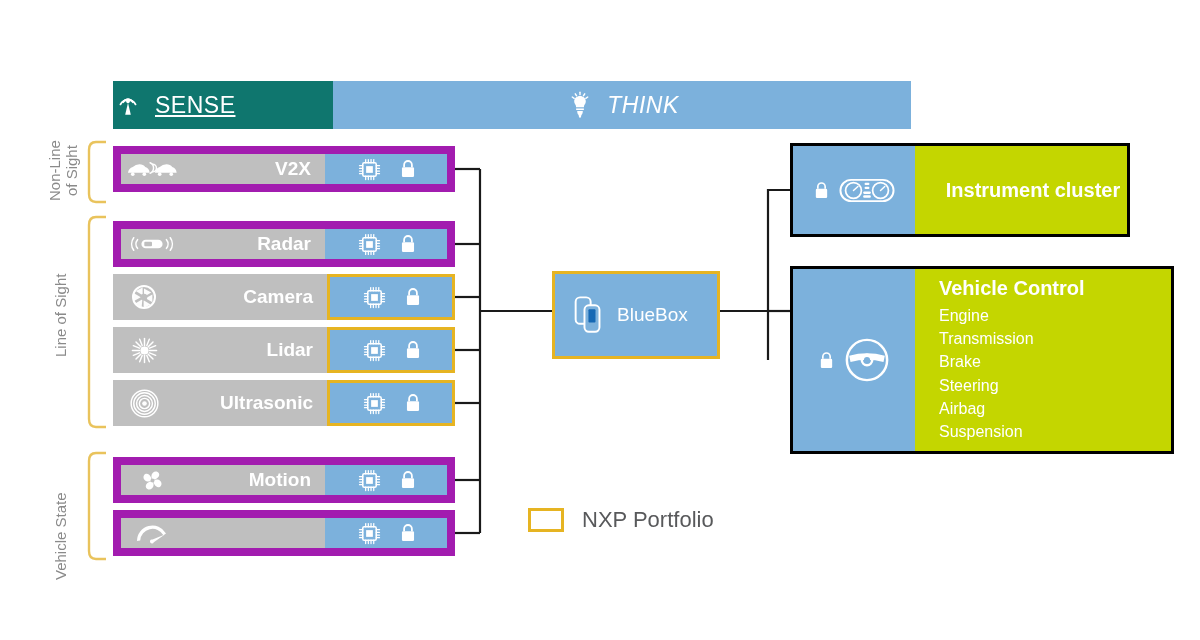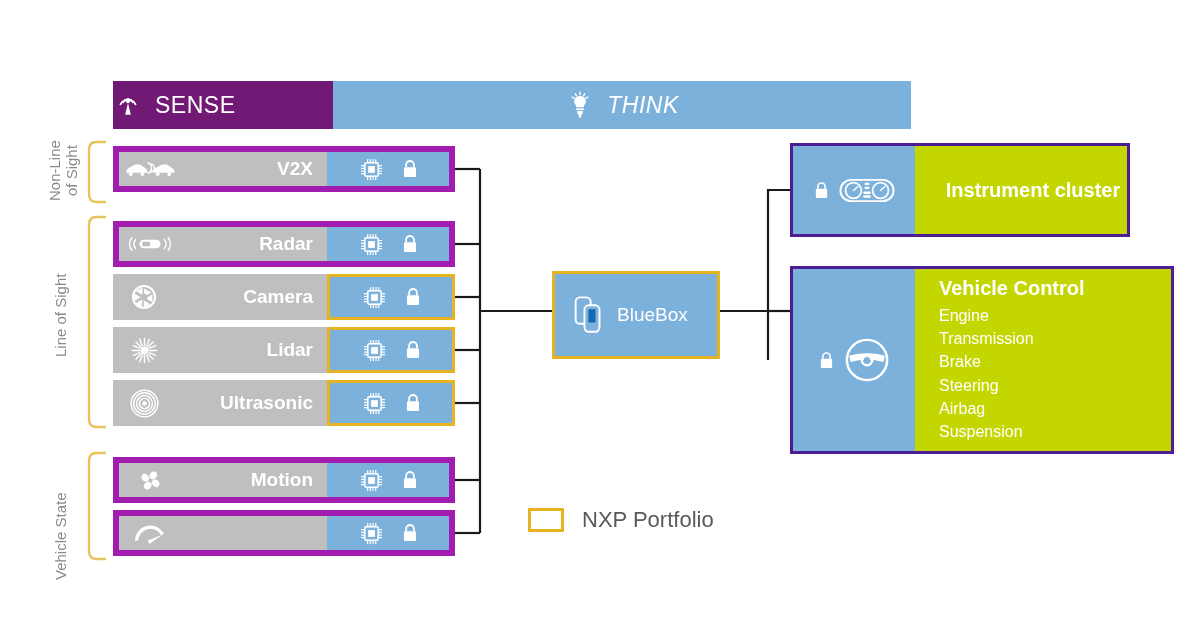--- a/index.html
+++ b/index.html
@@ -11,51 +11,51 @@
     overflow:hidden;
     position:relative;
   }
   #stage{position:absolute;left:0;top:0;width:1200px;height:640px;}
 
   
   .abs{position:absolute;box-sizing:border-box;}
 
   
   .hdr{display:flex;align-items:center;height:48px;color:#ffffff;}
-  .hdr-sense{background:#701a75;}
+  .hdr-sense{background:#0f766e;text-decoration:underline;}
   .hdr-think{background:#7cb1dc;}
   .hdr-act{background:#c4d600;}
   .hdr-icon{width:30px;height:30px;flex:0 0 30px;display:flex;align-items:center;justify-content:center;}
   .hdr-label{font-size:23px;font-weight:400;letter-spacing:.5px;color:#ffffff;margin-left:12px;white-space:nowrap;}
 
   
   .srow{display:flex;height:46px;align-items:stretch;}
   .srow-gray{background:#bfbfbf;display:flex;align-items:center;flex:1 1 auto;min-width:0;}
   .srow-blue{background:#7cb1dc;display:flex;align-items:center;justify-content:center;gap:18px;flex:0 0 122px;}
   .srow-ico{width:46px;flex:0 0 46px;display:flex;align-items:center;justify-content:center;margin-left:8px;}
   .srow-name{flex:1 1 auto;text-align:right;padding-right:14px;color:#ffffff;font-size:19px;font-weight:bold;white-space:nowrap;}
-  .bordered{border:6px solid #a21caf;}
+  .bordered{border:8px solid #a21caf;}
   .bordered-blue-only .srow-blue{border:3px solid #e6b422;}
 
   
   .vlabel{
     position:absolute;color:#8a8a8a;font-size:15px;line-height:1.15;
     writing-mode:vertical-rl;transform:rotate(180deg);
     text-align:center;white-space:pre;
   }
 
   
   .bluebox{
     background:#7cb1dc;border:3px solid #e6b422;
     display:flex;align-items:center;gap:14px;padding-left:18px;
   }
   .bluebox-label{color:#ffffff;font-size:19px;font-weight:400;}
 
   
-  .actbox{display:flex;border:3px solid #4c1d95;background:#c4d600;}
+  .actbox{display:flex;border:3px solid #000000;background:#c4d600;}
   .actbox-blue{background:#7cb1dc;display:flex;align-items:center;justify-content:center;gap:10px;flex:0 0 122px;}
   .actbox-body{flex:1 1 auto;background:#c4d600;display:flex;flex-direction:column;justify-content:center;padding-left:24px;}
   .actbox-title{color:#ffffff;font-size:20px;font-weight:bold;white-space:nowrap;}
   .actbox-list{margin:4px 0 0 0;padding:0;list-style:none;}
   .actbox-list li{color:#ffffff;font-size:16px;line-height:1.44;white-space:nowrap;}
   .actbox-single{display:flex;align-items:center;}
 
   
   .legend{display:flex;align-items:center;gap:18px;}
   .legend-swatch{width:36px;height:24px;border:3px solid #e6b422;background:#ffffff;box-sizing:border-box;}

